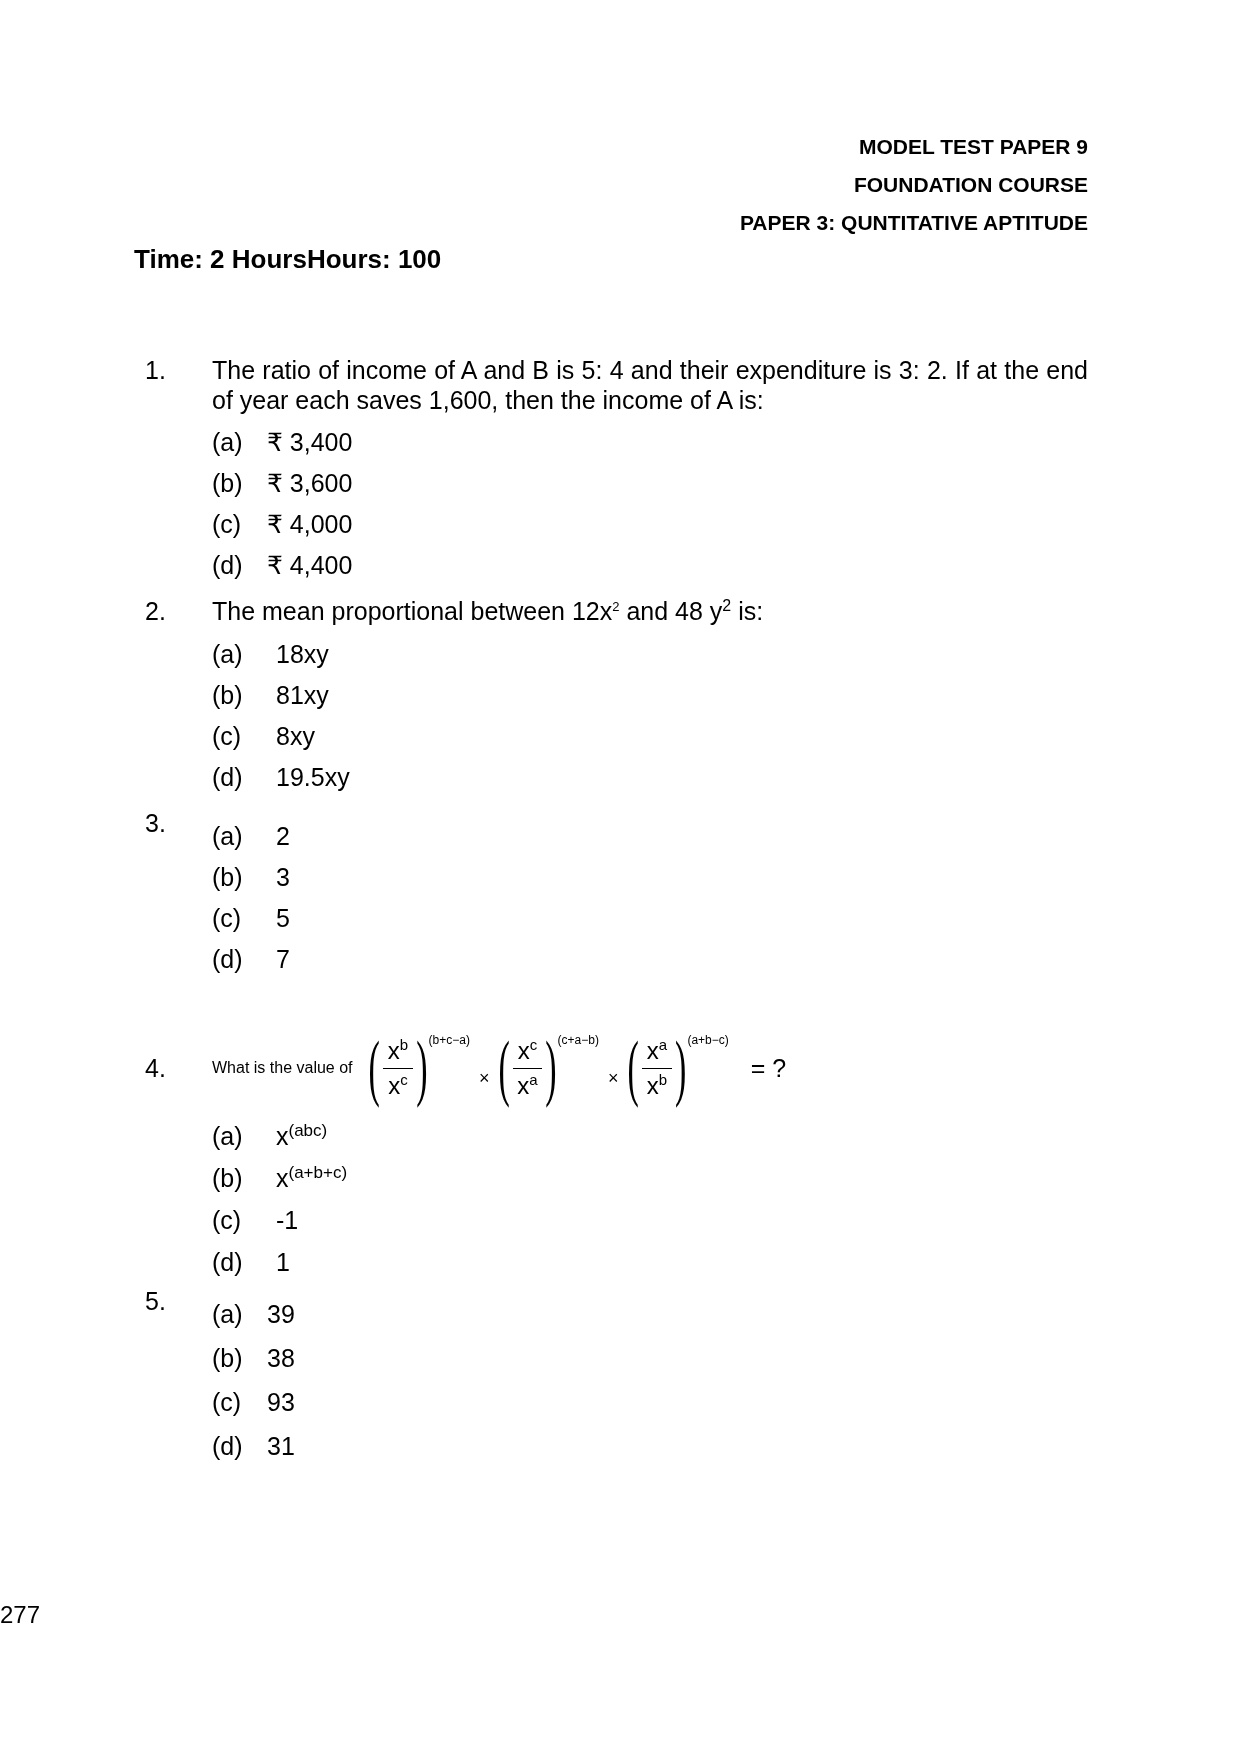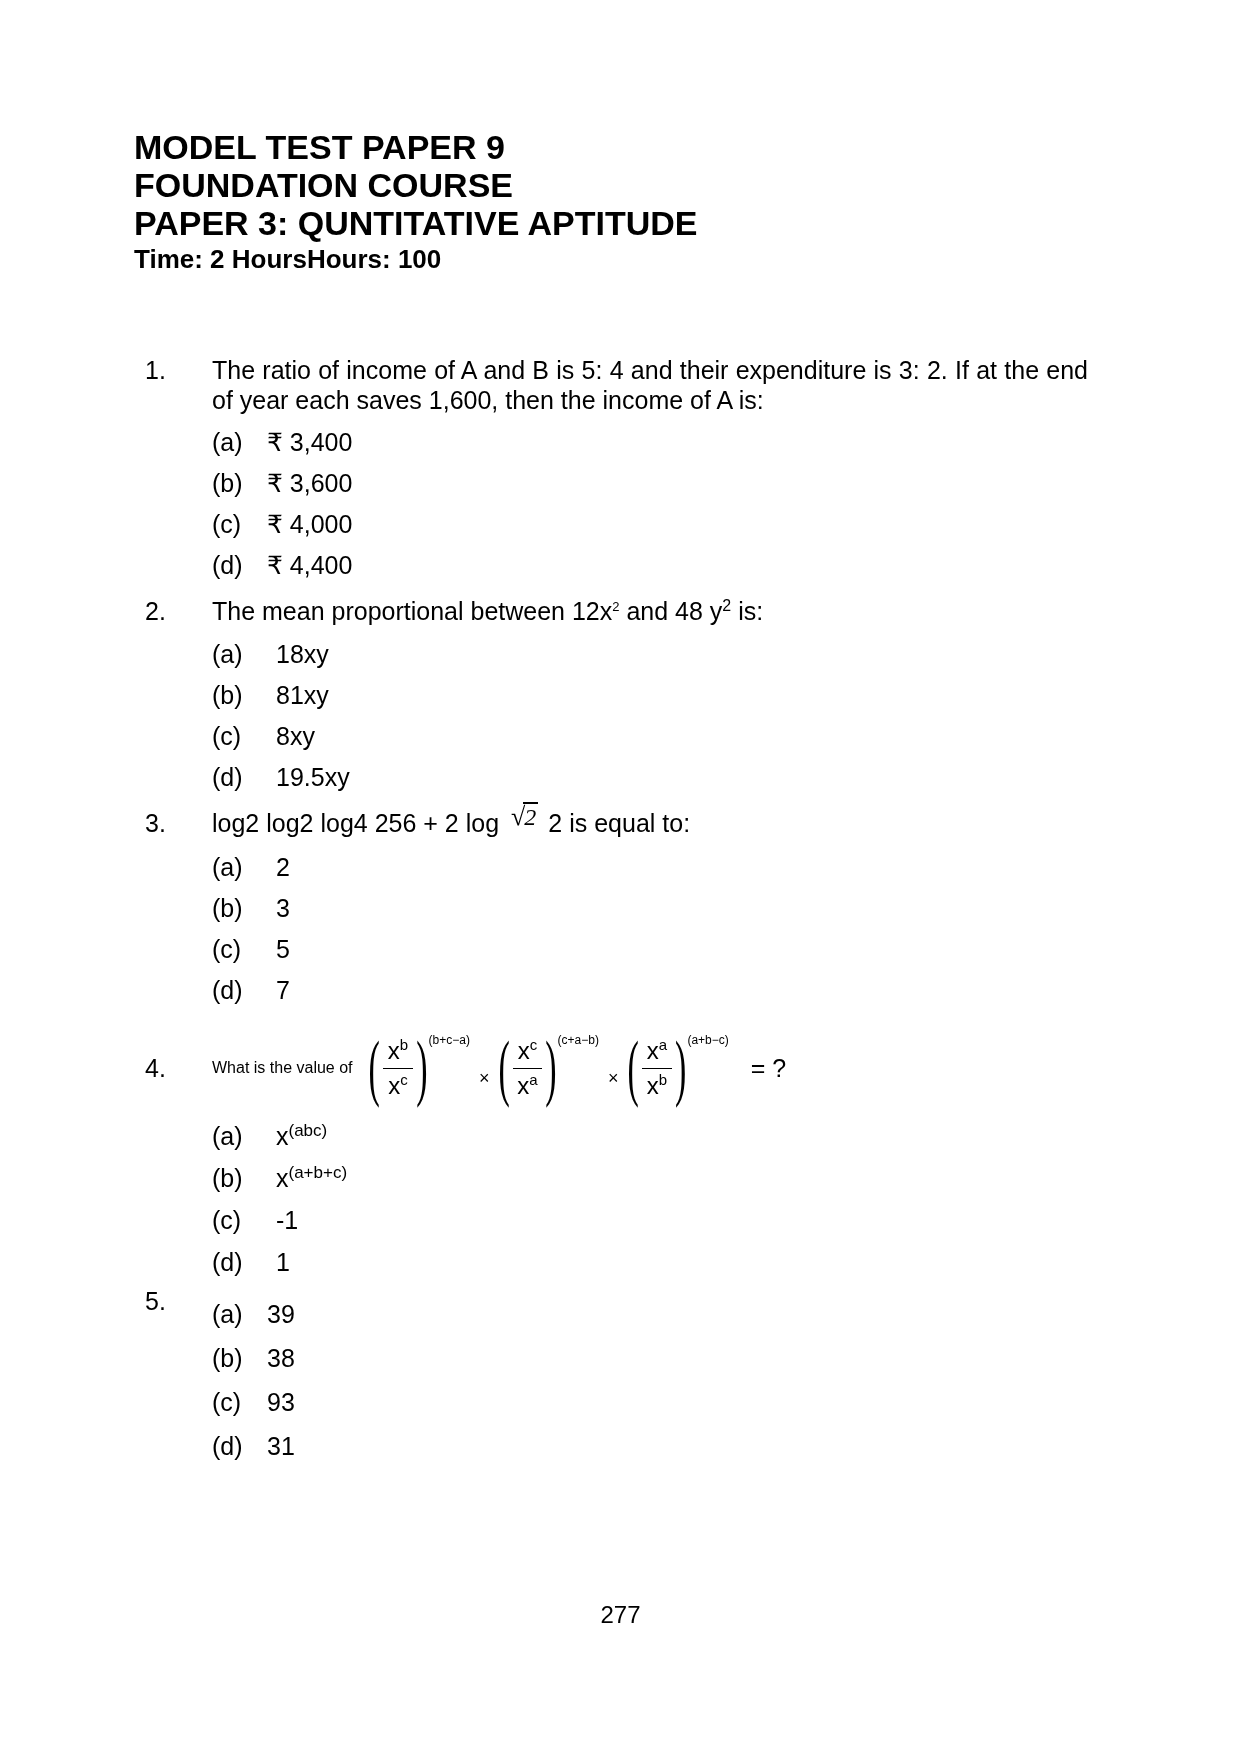--- a/index.html
+++ b/index.html
@@ -7,21 +7,21 @@
     position: relative;
     width: 1241px;
     height: 1754px;
     background: #ffffff;
     color: #000000;
     font-family: "Liberation Sans", "DejaVu Sans", sans-serif;
     font-size: 25px;
     overflow: hidden;
   }
   .doc-header { position: absolute; top: 128px; left: 134px; width: 954px; }
-  .h-line { text-align: left; font-weight: 700; font-size: 34px; line-height: 38px; }
+  .h-line { text-align: right; font-weight: 700; font-size: 21px; line-height: 38px; }
   .time-row {
     position: absolute; top: 244px; left: 134px; width: 954px;
     display: flex; 
     font-weight: 700; font-size: 26px; line-height: 30px;
   }
   .q { position: absolute; left: 145px; width: 943px; display: flex; align-items: flex-start; }
   .qnum { width: 67px; flex-shrink: 0; line-height: 29.5px; }
   .qbody { flex: 1; min-width: 0; }
   .qtext { line-height: 29.5px; }
   .just { text-align: justify; }
@@ -61,21 +61,21 @@
   }
   .frac { display: inline-block; text-align: center; font-size: 24px; margin: 0 3px; }
   .frac .num { display: block; border-bottom: 1.6px solid #000; padding: 0 5px 3px; }
   .frac .den { display: block; padding-top: 3px; }
   .frac sup { font-size: 15px; vertical-align: super; line-height: 0; }
   .fexp { font-size: 12px; align-self: flex-start; position: relative; top: -4px; margin-left: 1px; }
   .times { font-size: 18px; margin: 0 9px; position: relative; top: 10px; }
   .fresult { font-size: 25px; margin-left: 22px; white-space: nowrap; }
   .pagenum {
     position: absolute; top: 1600px; left: 0; width: 1241px;
-    text-align: center; font-size: 24px; line-height: 30px;
+    text-align: left; font-size: 24px; line-height: 30px;
   }
 </style>
 </head>
 <body>
 
 <div class="page">
 
   <header class="doc-header">
     <div class="h-line">MODEL TEST PAPER 9</div>
     <div class="h-line">FOUNDATION COURSE</div>
@@ -135,23 +135,20 @@
           <span class="optlabel">(d)</span>
           <span class="optval vind">19.5xy</span>
         </div>
       </div>
     </div>
   </section>
 
   <section class="q" style="top:809px">
     <div class="qnum">3.</div>
     <div class="qbody">
-      <div class="qtext">
-        <span>log2 log2 log4 256 + 2 log</span><span class="sqrt"><span class="rad">√</span><span class="val">2</span></span><span>2 is equal to:</span>
-      </div>
       <div class="opts">
         <div class="opt first">
           <span class="optlabel">(a)</span>
           <span class="optval vind">2</span>
         </div>
         <div class="opt">
           <span class="optlabel">(b)</span>
           <span class="optval vind">3</span>
         </div>
         <div class="opt">

